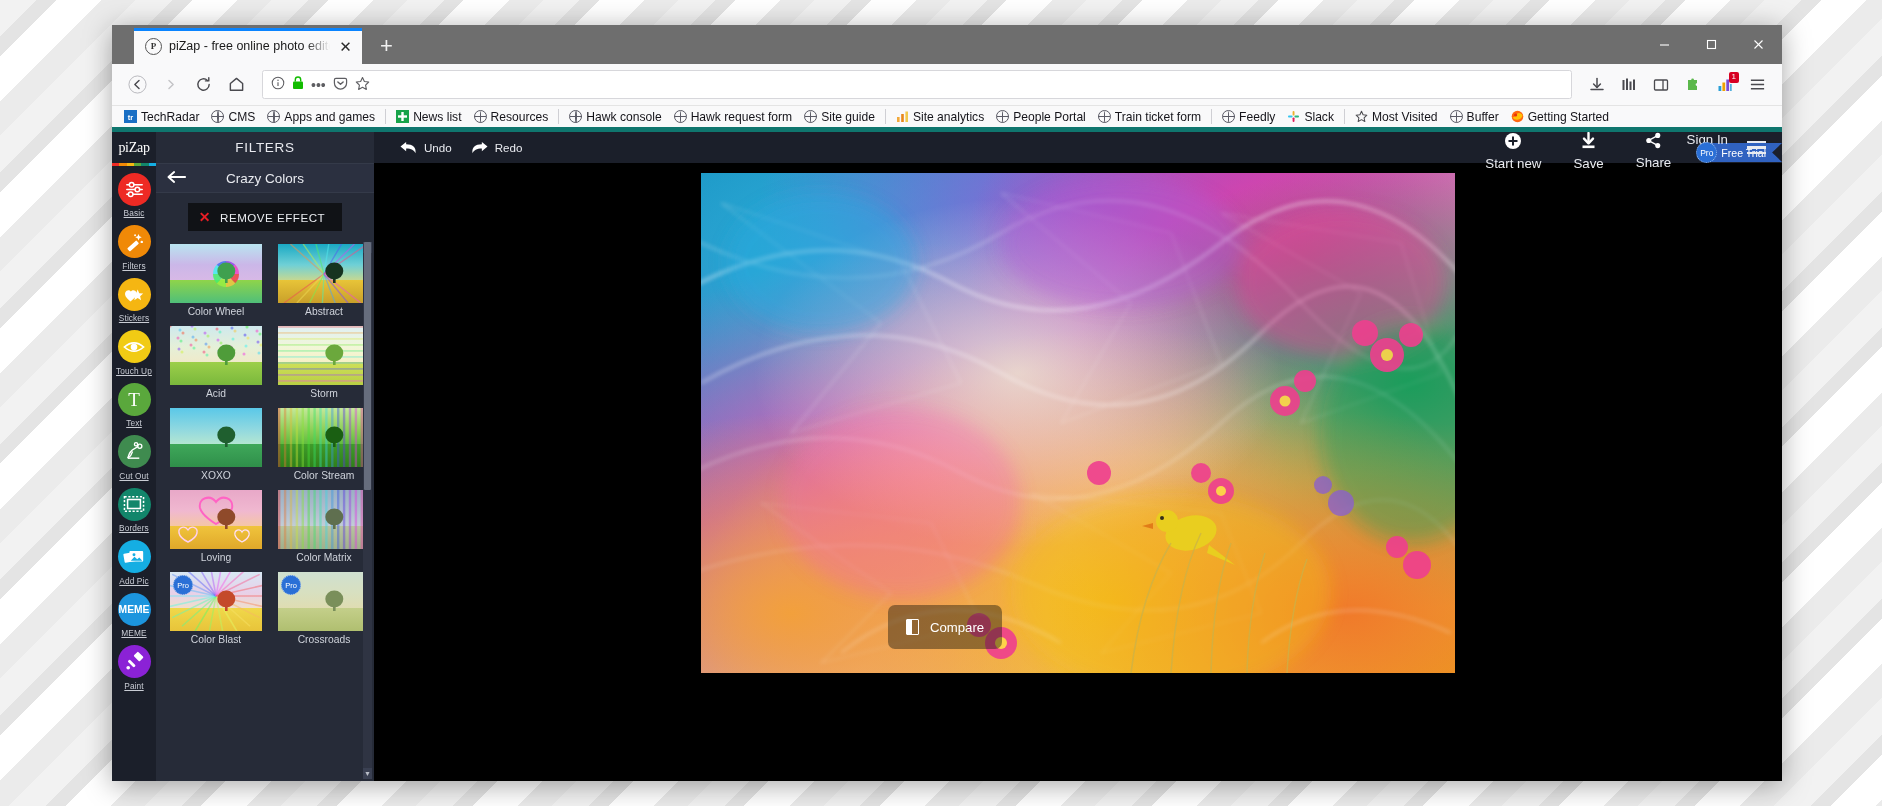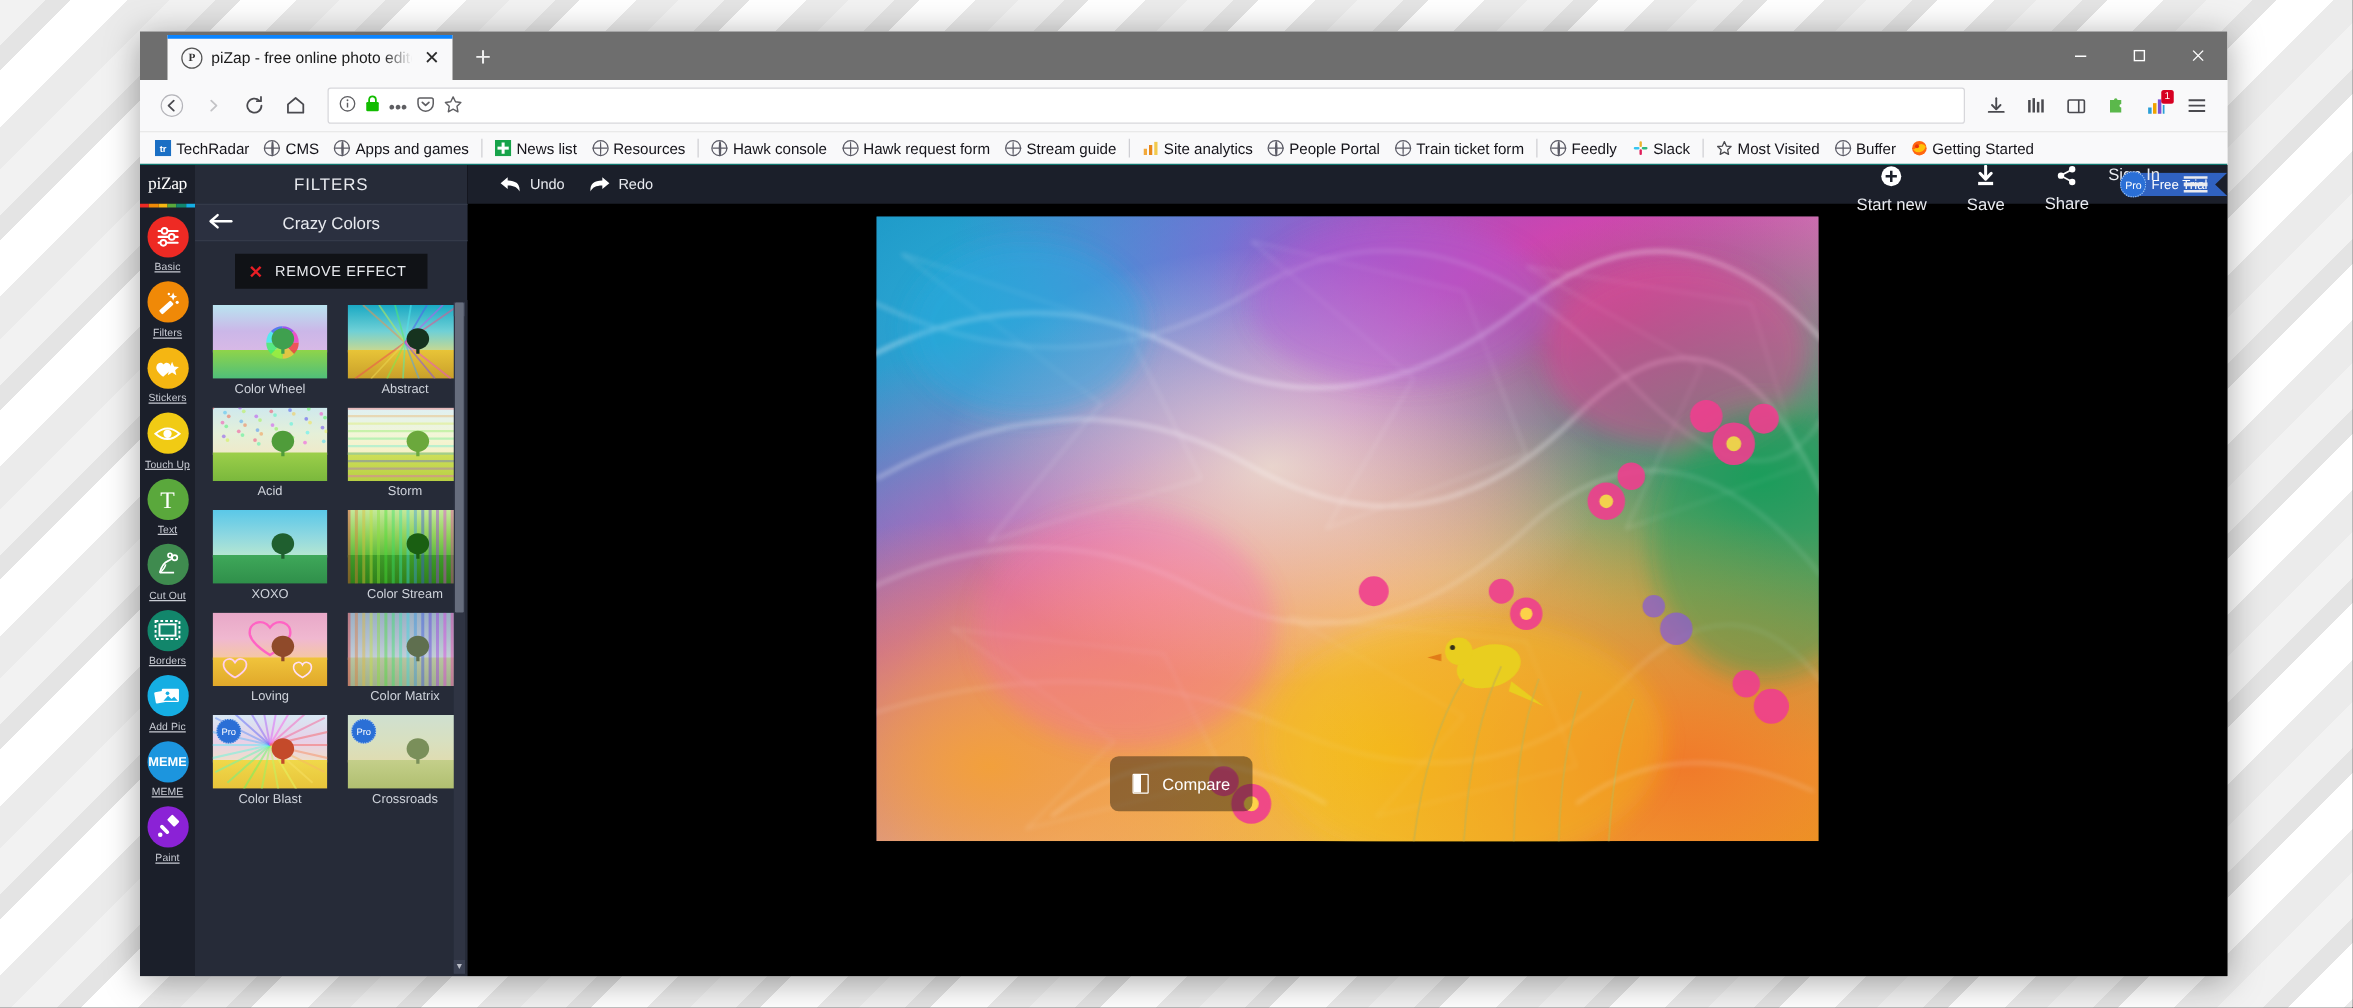--- a/index.html
+++ b/index.html
@@ -106,21 +106,21 @@
   .badgecount {
     position: absolute; top: 2px; right: 1px;
     background: #d70022; color: #fff; font-size: 8px;
     line-height: 1; padding: 1.5px 3px; border-radius: 2px;
   }
   
   .bookmarks {
     height: 26px; background: #f9f9fa; flex: none;
     display: flex; align-items: center; gap: 0px;
     padding: 0 6px; font-size: 12.1px; color: #15141a;
-    border-bottom: 1px solid #0f766e;
+    border-bottom: 5px solid #0f766e;
     overflow: hidden; white-space: nowrap;
   }
   .bm { display: flex; align-items: center; gap: 4px; padding: 2px 6px; flex: none; }
   .bm .bmico { width: 13px; height: 13px; flex: none; display:flex; align-items:center; justify-content:center; }
   .bmsep { width: 1px; height: 15px; background: #cfcfd4; margin: 0 4px; flex: none; }
   .globe {
     width: 13px; height: 13px; border: 1.3px solid #5b5b66; border-radius: 50%;
     position: relative;
   }
   .globe::before {
@@ -219,21 +219,21 @@
     background: #3a4052; color: #b9bdc7; font-size: 7px;
     display: flex; align-items: center; justify-content: center;
   }
   
   .stage {
     flex: 1 1 auto; display: flex; flex-direction: column;
     background: #000; min-width: 0;
   }
   .topbar {
     height: 31px; flex: none; background: #1b1f2a;
-    display: flex; align-items: center; position: relative; color: #e9ebf0;
+    display: flex; align-items: flex-end; position: relative; color: #e9ebf0;
   }
   .tbitem {
     display: flex; align-items: center; gap: 6px; font-size: 11.6px;
     padding: 0 9px; height: 100%;
   }
   .tbitem.big { font-size: 13.3px; flex-direction: column; }
   .tbglyph { display: flex; align-items: center; justify-content: center; }
   .protag { display: flex; align-items: center; margin-left: 16px; position: relative; }
   .protag .procirc {
     width: 21px; height: 21px; border-radius: 50%; background: #2a6fd6;
@@ -467,21 +467,21 @@
         <div class="bm">
           <span class="bmico">
             <span class="globe"></span>
           </span>
           <span>Hawk request form</span>
         </div>
         <div class="bm">
           <span class="bmico">
             <span class="globe"></span>
           </span>
-          <span>Stream guide</span>
+          <span>Site guide</span>
         </div>
         <div class="bmsep"></div>
         <div class="bm">
           <span class="bmico">
             <svg width="13" height="13" viewBox="0 0 13 13">
               <rect x="1" y="7" width="2.6" height="5" fill="#f2a93b"></rect>
               <rect x="5.2" y="4" width="2.6" height="8" fill="#e8881a"></rect>
               <rect x="9.4" y="1.5" width="2.6" height="10.5" fill="#f2c94c"></rect>
             </svg>
           </span>

